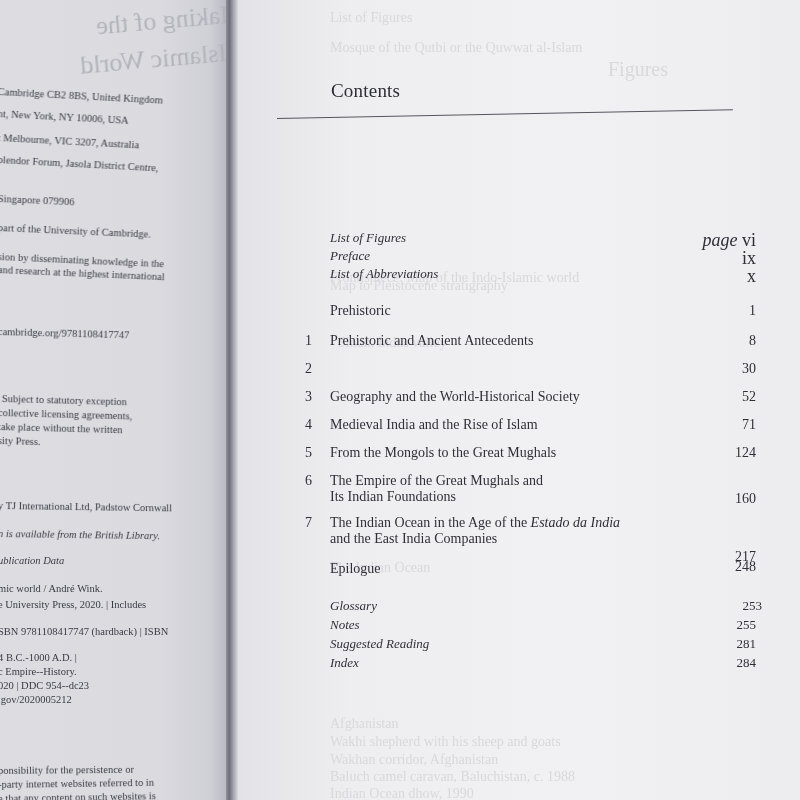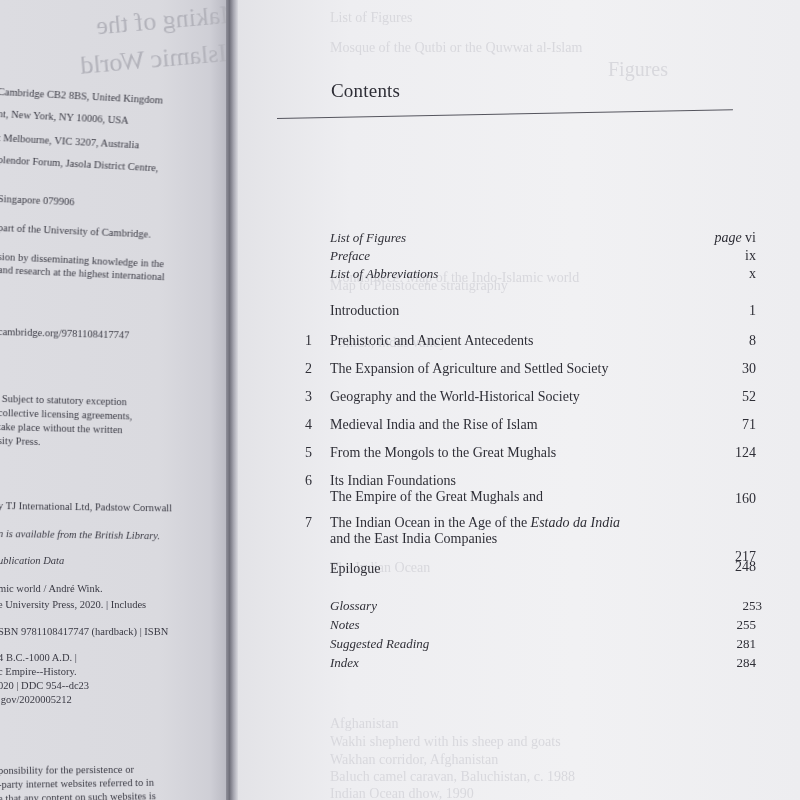--- a/index.html
+++ b/index.html
@@ -56,21 +56,21 @@
       position: absolute; left: 67px; top: 0;
     }
     .toc-row .title {
       position: absolute; left: 92px; top: 0; white-space: nowrap;
     }
     .toc-row .title.italic { font-style: italic; }
     .toc-row .page {
       position: absolute; right: 44px; top: 0; text-align: right; white-space: nowrap;
     }
     .toc-row .page .page-prefix { font-style: italic; }
-    .toc-row .page.fm { font-size: 14px; }
+    .toc-row .page.fm { font-size: 18px; }
     .toc-row.small { font-size: 13px; }
     .line2 { display: block; }
   </style>
 </head>
 <body>
 
 <div class="left-page">
   <div class="left-title t1">The Making of the</div>
   <div class="left-title t2">Indo-Islamic World</div>
 
@@ -130,54 +130,53 @@
   <div class="toc-row small" style="top:248px;">
     <span class="title italic">Preface</span>
     <span class="page fm">ix</span>
   </div>
   <div class="toc-row small" style="top:266px;">
     <span class="title italic">List of Abbreviations</span>
     <span class="page fm">x</span>
   </div>
 
   <div class="toc-row" style="top:303px;">
-    <span class="title">Introduction</span>
+    <span class="title">Prehistoric</span>
     <span class="page">1</span>
   </div>
 
   <div class="toc-row" style="top:333px;">
     <span class="num">1</span>
     <span class="title">Prehistoric and Ancient Antecedents</span>
     <span class="page">8</span>
   </div>
   <div class="toc-row" style="top:361px;">
     <span class="num">2</span>
-    <span class="title">The Expansion of Agriculture and Settled Society</span>
     <span class="page">30</span>
   </div>
   <div class="toc-row" style="top:389px;">
     <span class="num">3</span>
     <span class="title">Geography and the World-Historical Society</span>
     <span class="page">52</span>
   </div>
   <div class="toc-row" style="top:417px;">
     <span class="num">4</span>
     <span class="title">Medieval India and the Rise of Islam</span>
     <span class="page">71</span>
   </div>
   <div class="toc-row" style="top:445px;">
     <span class="num">5</span>
     <span class="title">From the Mongols to the Great Mughals</span>
     <span class="page">124</span>
   </div>
   <div class="toc-row" style="top:473px;height:40px;">
     <span class="num">6</span>
     <span class="title">
+      <span class="line2">The Empire of the Great Mughals and</span>
       <span class="line2">Its Indian Foundations</span>
-      <span class="line2">The Empire of the Great Mughals and</span>
     </span>
     <span class="page" style="top:18px;">160</span>
   </div>
   <div class="toc-row" style="top:515px;height:40px;">
     <span class="num">7</span>
     <span class="title">
       <span class="line2"><span>The Indian Ocean in the Age of the </span><em>Estado da India</em></span>
       <span class="line2">and the East India Companies</span>
     </span>
     <span class="page" style="top:34px;">217</span>

